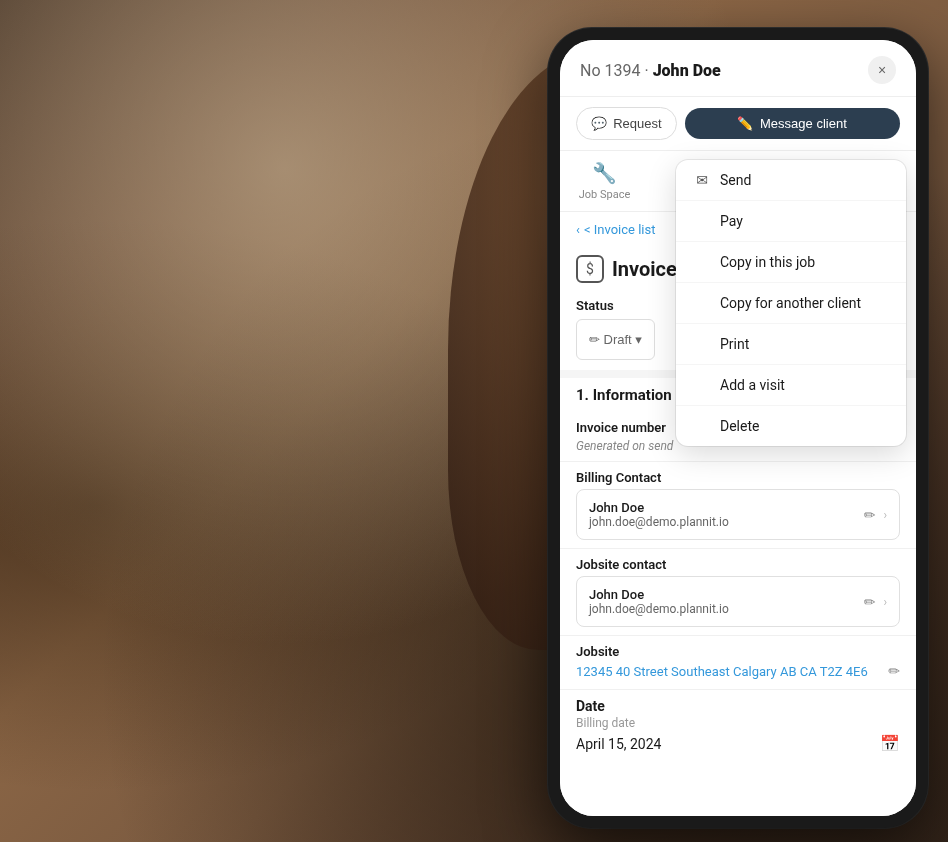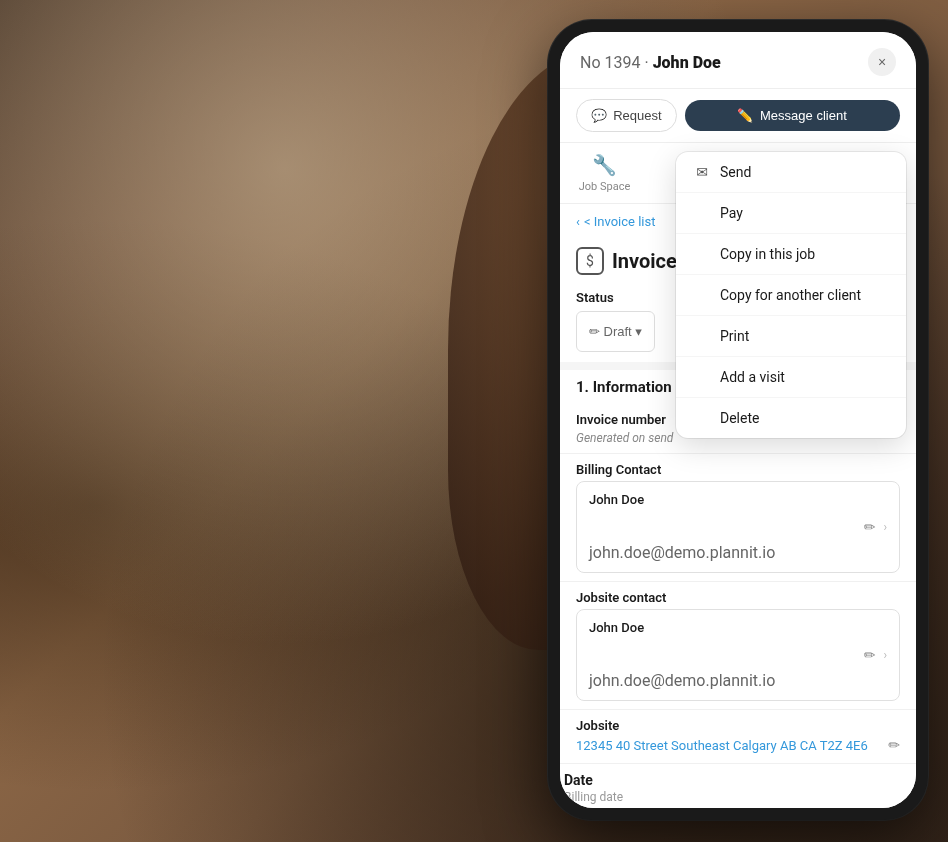--- a/index.html
+++ b/index.html
@@ -41,21 +41,21 @@
       height: 600px;
       background: radial-gradient(ellipse at 50% 20%, #8b6040 0%, #5a3820 30%, #2a1810 100%);
       border-radius: 50% 50% 30% 30%;
       opacity: 0.8;
     }
 
     
     .phone-frame {
       position: absolute;
       right: 20px;
-      top: 20px;
+      top: 28px;
       width: 380px;
       height: 800px;
       background: #1a1a1a;
       border-radius: 44px;
       padding: 12px;
       box-shadow: 0 20px 60px rgba(0,0,0,0.6), 0 0 0 1px #333;
     }
 
     .phone-screen {
       width: 100%;
@@ -308,23 +308,22 @@
       margin-top: 4px;
     }
 
     .contact-text .name {
       font-size: 13px;
       font-weight: 500;
       color: #1a1a1a;
     }
 
     .contact-text .email {
-      font-size: 16px;
+      font-size: 12px;
       color: #666;
-      margin-top: 36px;
     }
 
     .contact-actions {
       display: flex;
       align-items: center;
       gap: 8px;
     }
 
     .edit-icon {
       font-size: 14px;
@@ -337,21 +336,21 @@
       color: #bbb;
     }
 
     .jobsite-link {
       font-size: 13px;
       color: #3498db;
       line-height: 1.4;
     }
 
     .date-row {
-      padding: 8px 4px;
+      padding: 8px 16px;
     }
 
     .date-header {
       font-size: 14px;
       font-weight: 700;
       color: #1a1a1a;
       margin-bottom: 2px;
     }
 
     .date-sublabel {

